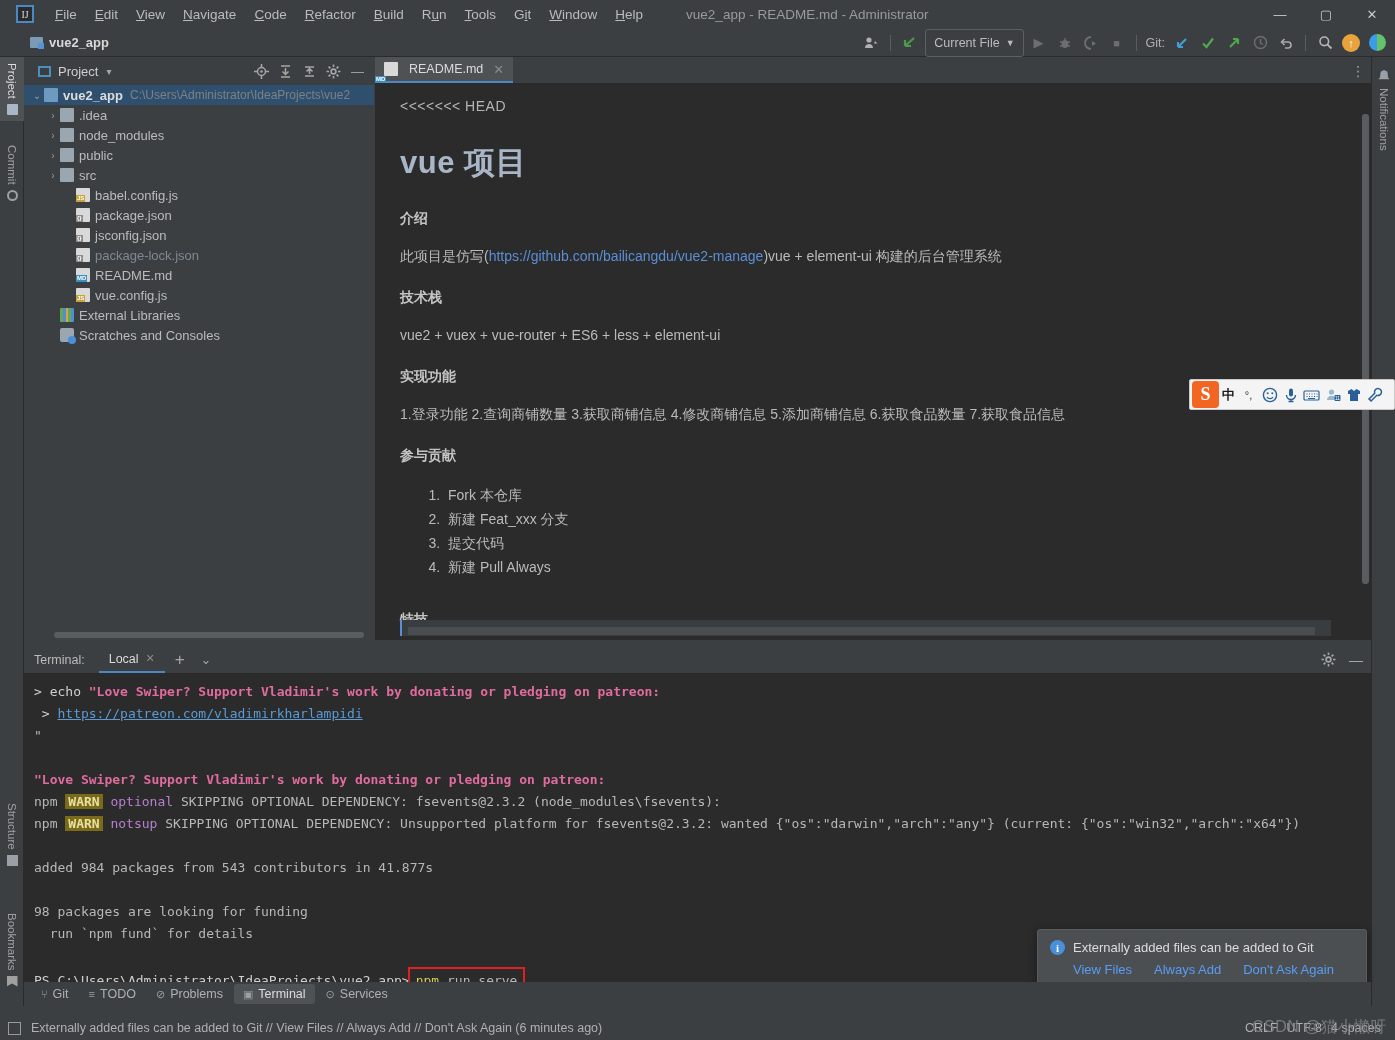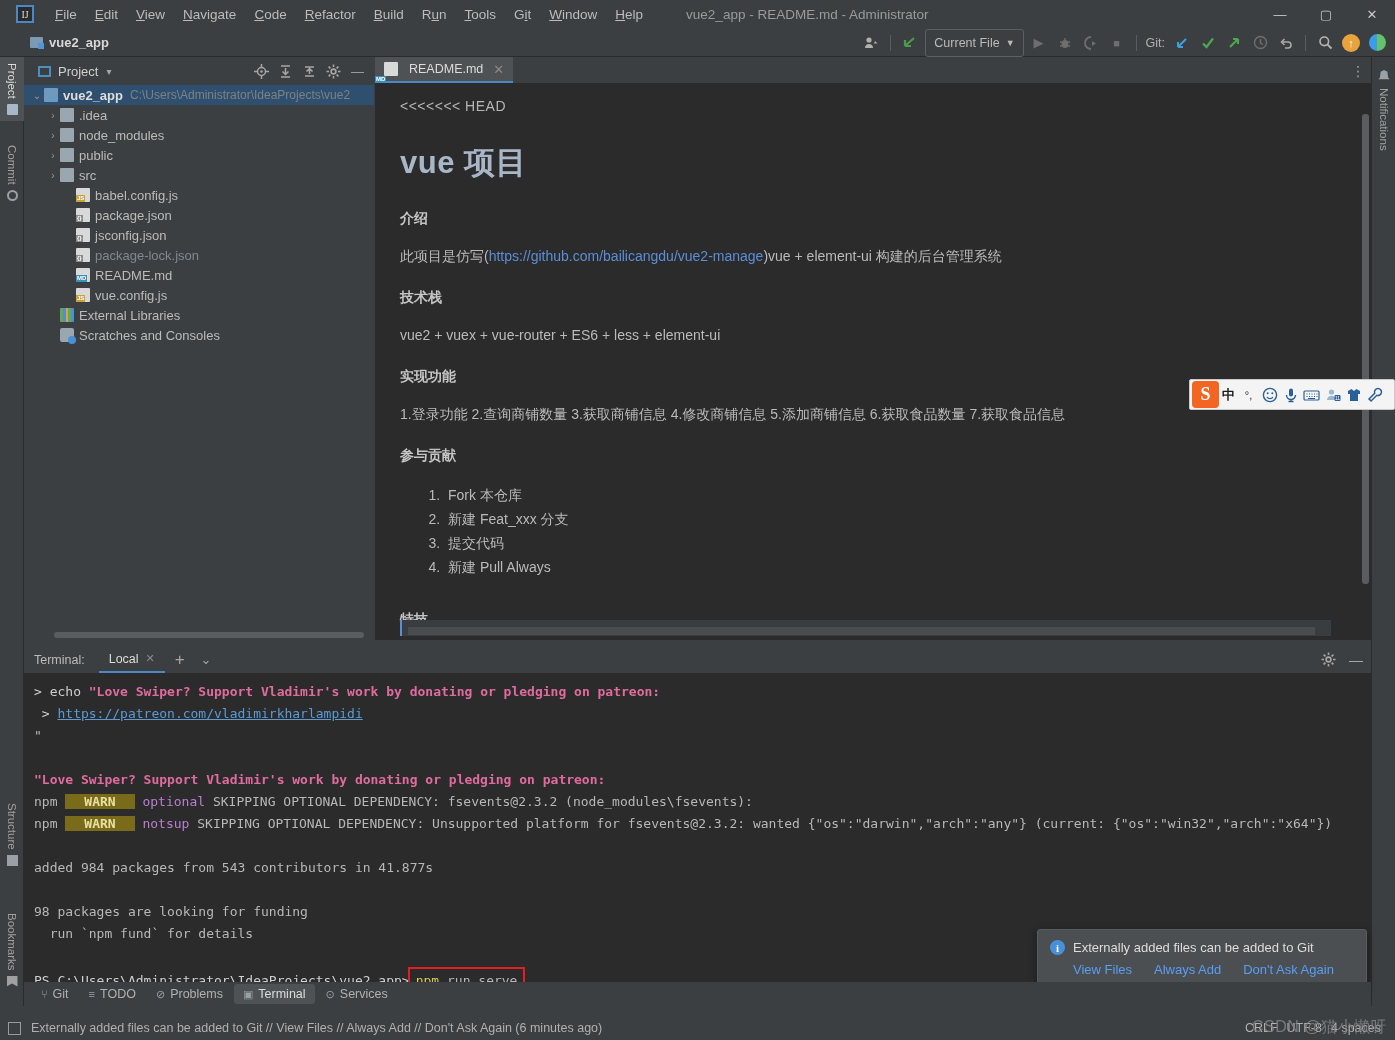--- a/index.html
+++ b/index.html
@@ -251,21 +251,21 @@
   }
   .term-hdr-right { position: absolute; right: 4px; display: flex; align-items: center; gap: 2px; }
   .term-body {
     flex: 1; background: #2b2b2b; padding: 8px 10px 0 10px;
     font-family: "DejaVu Sans Mono", monospace; font-size: 13px;
     line-height: 22px; color: #cfcfcf; white-space: pre; overflow: hidden;
     position: relative;
   }
   .t-pink { color: #e06c9f; font-weight: bold; }
   .t-link { color: #5b9bd5; text-decoration: underline; }
-  .t-warn { background: #7a6b1a; color: #e8e0a0; padding: 0 19px; font-weight: bold;}
+  .t-warn { background: #7a6b1a; color: #e8e0a0; padding: 0 3px; font-weight: bold;}
   .t-purple { color: #b97fd0; }
   .t-dim { color: #b7b7b7; }
   .t-prompt { color: #cfcfcf; }
   .t-cmd { color: #d4c95a; }
   .cmd-box {
     display: inline-block; border: 2px solid #e02020; padding: 1px 6px 2px 6px;
     margin-left: -2px;
   }
 
   

